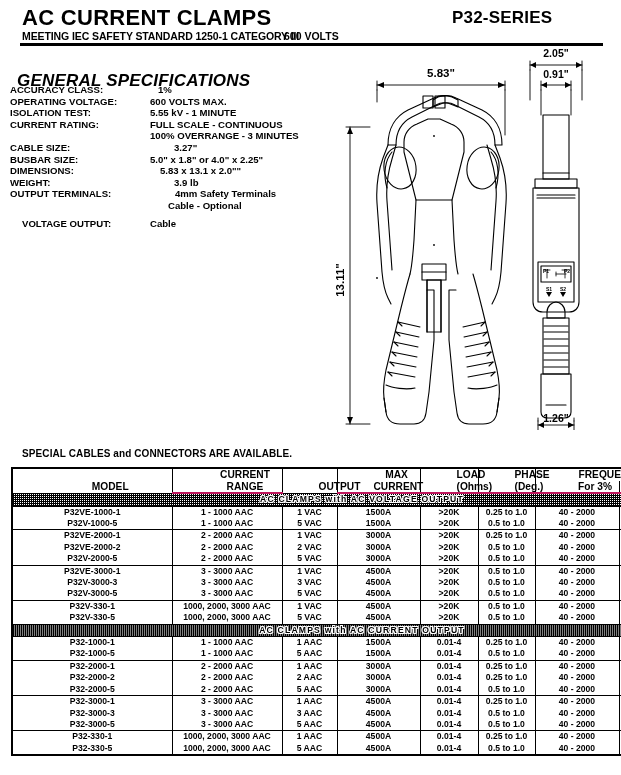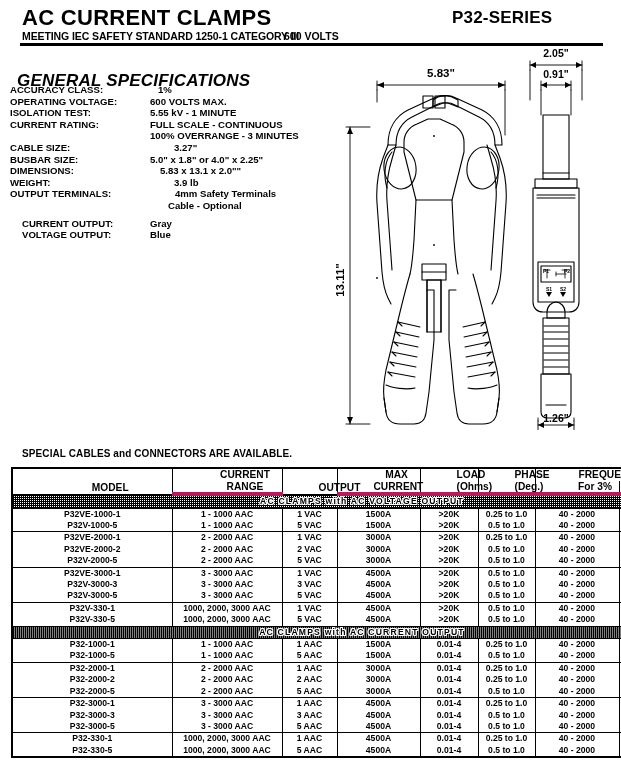--- a/index.html
+++ b/index.html
@@ -49,21 +49,21 @@
 
   #spec-table th,#spec-table td{
     border-left:1px solid #000;border-right:1px solid #000;
     font-size:8.6px;font-weight:bold;padding:0;height:11.4px;line-height:11.4px;
     text-align:center;white-space:nowrap;
   }
   #spec-table thead th{
     font-size:10.2px;line-height:11.6px;height:11.6px;vertical-align:bottom;padding-left:36px;
   }
   #spec-table thead tr.h1 th{border-bottom:0;}
-  #spec-table thead tr.h2 th{border-top:0;border-bottom:4px solid #be185d;}
+  #spec-table thead tr.h2 th{border-top:0;border-bottom:2px solid #be185d;}
   #spec-table thead tr.h1 th.freq{border-bottom:0;}
   table#spec-table{border-top:2px solid #000;border-bottom:2px solid #000;
                    border-left:2px solid #000;border-right:2px solid #000;}
 
   td.model-cell,th.model-cell{text-align:left;padding-left:7px;}
   th.model-cell{text-align:center;padding-left:0;}
 
   
   tr.section-row td{
     height:13.5px;line-height:13.5px;
@@ -135,26 +135,22 @@
       <div class="spec-row">
         <span class="lbl">OUTPUT TERMINALS:</span>
         <span class="val" style="left: 145px; margin-left: 20px;">4mm Safety Terminals</span>
       </div>
       <div class="spec-row">
         <span class="lbl"></span>
         <span class="val" style="left: 158px;">Cable -  Optional</span>
       </div>
       <div class="spec-gap"></div>
       <div class="spec-row indent">
-        <span class="lbl">CURRENT OUTPUT:</span>
-        <span class="val" style="left: 140px;">Gray</span>
-      </div>
-      <div class="spec-row indent">
         <span class="lbl">VOLTAGE OUTPUT:</span>
-        <span class="val" style="left: 140px;">Blue</span>
+        <span class="val" style="left: 140px;">Cable</span>
       </div>
     </div>
 
   <div id="drawing">
     <svg width="291" height="390" viewBox="0 0 291 390">
       <g fill="none" stroke="#000" stroke-width="1.1" stroke-linejoin="round" stroke-linecap="round">
 
         <path d="M58,105 C58,88 66,76 78,70 L104,58 C110,55 116,55 122,57
                  L128,60 L128,67 L123,65 C117,62 111,62 106,65 L82,77
                  C72,82 66,92 66,105 Z"></path>

